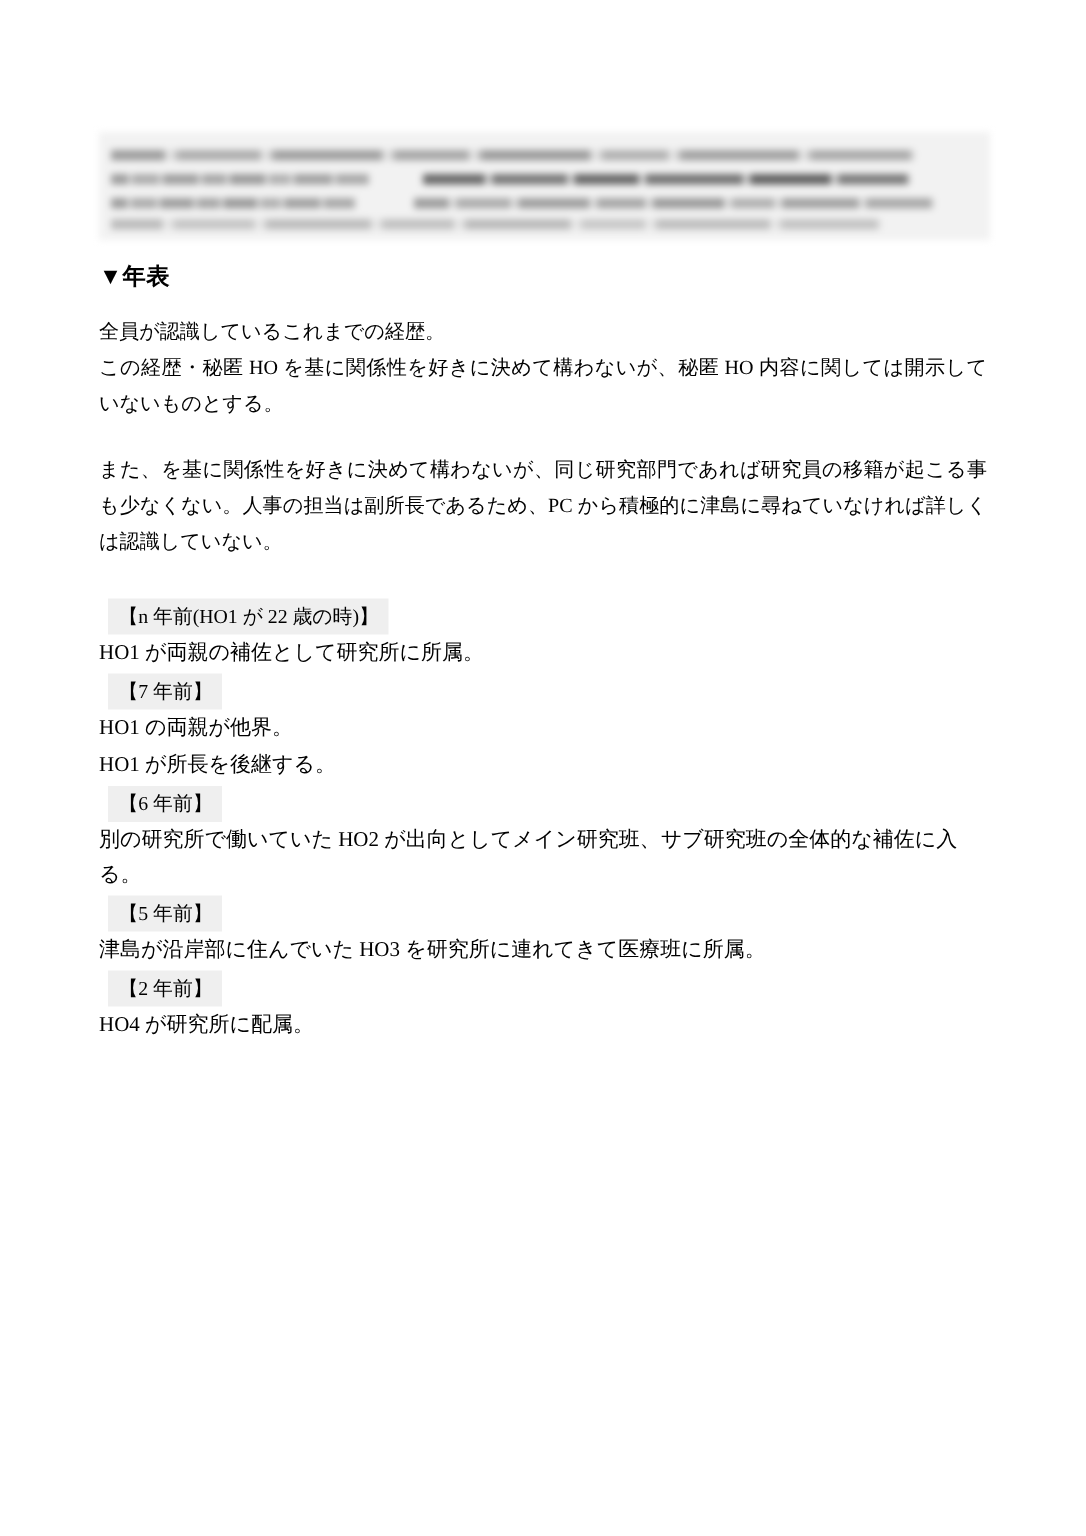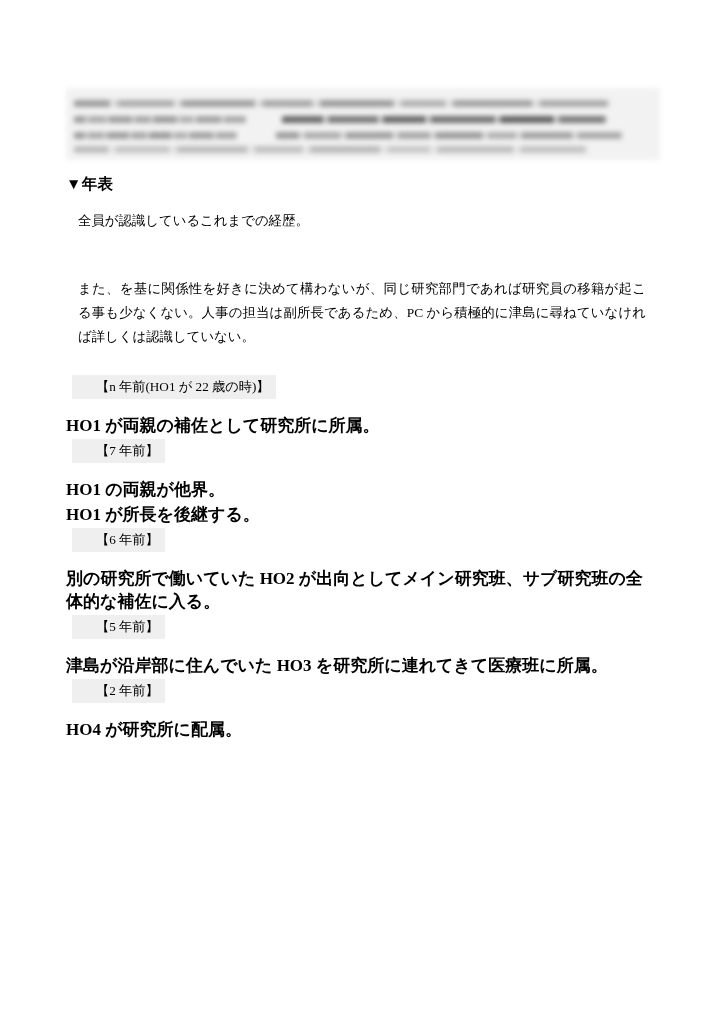--- a/index.html
+++ b/index.html
@@ -71,45 +71,44 @@
     top: 174px;
     width: 592px;
   }
   .section-heading {
     font-size: 15.5px;
     font-weight: bold;
     margin: 0 0 14px 0;
     letter-spacing: 0.3px;
   }
   p.para {
-    margin: 12px;
+    margin: 0;
     font-size: 13.4px;
     line-height: 24px;
     text-align: justify;
     text-justify: inter-character;
   }
   .gap-md { height: 20px; }
 
   .timeline {
     margin-top: 26px;
   }
   .tl-entry { margin-bottom: 0; }
   .tl-label {
     display: inline-block;
     background: #efefef;
-    padding: 1px 6px 2px 24px;
+    padding: 1px 6px 2px 7px;
     font-size: 13.2px;
     line-height: 21px;
-    margin: 0 0 15px 6px;
+    margin: 0 0 1px 6px;
   }
   .tl-text {
-    font-size: 17px;
+    font-size: 14px;
     line-height: 23px;
     margin: 0 0 2px 0;
-    font-weight: bold;
   }
 </style>
 </head>
 <body>
 
 <div class="page">
 
   <div class="redacted-block">
     <div class="redacted-line l1"></div>
     <div class="redacted-line l2"></div>
@@ -117,20 +116,21 @@
     <div class="redacted-line l3"></div>
     <div class="redacted-line l3b"></div>
     <div class="redacted-line l4"></div>
   </div>
 
   <div class="content">
 
     <h2 class="section-heading">▼年表</h2>
 
     <p class="para">全員が認識しているこれまでの経歴。</p>
+    <p class="para">この経歴・秘匿 HO を基に関係性を好きに決めて構わないが、秘匿 HO 内容に関しては開示していないものとする。</p>
     <div class="gap-md"></div>
     <p class="para">また、を基に関係性を好きに決めて構わないが、同じ研究部門であれば研究員の移籍が起こる事も少なくない。人事の担当は副所長であるため、PC から積極的に津島に尋ねていなければ詳しくは認識していない。</p>
 
     <div class="timeline">
 
       <div class="tl-entry">
         <div class="tl-label">【n 年前(HO1 が 22 歳の時)】</div>
         <div class="tl-text">HO1 が両親の補佐として研究所に所属。</div>
       </div>
 

